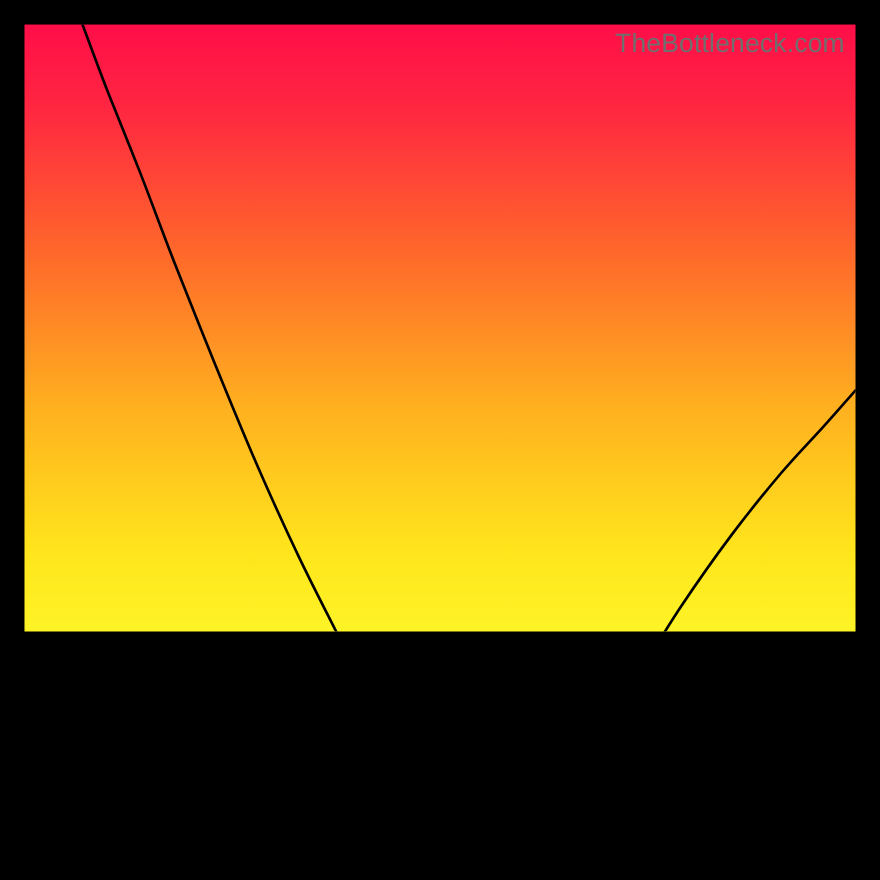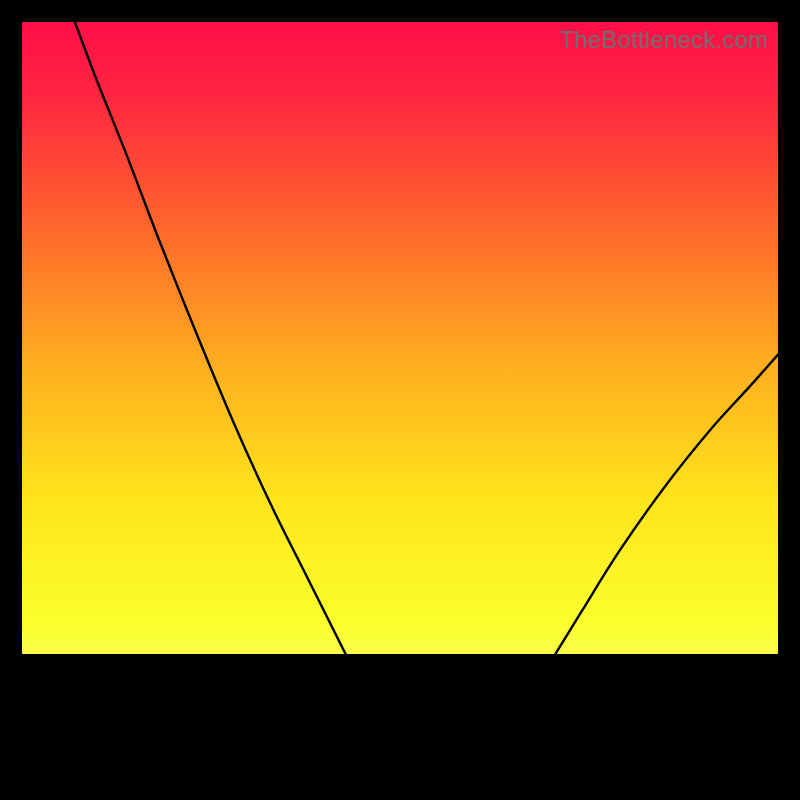--- a/index.html
+++ b/index.html
@@ -37,21 +37,21 @@
   }
   svg.curves {
     position: absolute;
     inset: 0;
   }
 </style>
 </head>
 <body>
 
 <div class="frame">
-  <div class="plot" id="plot" style="left: 22px; top: 22px; width: 756px; height: 632px;">
+  <div class="plot" id="plot" style="left: 22px; top: 22px; width: 756px; height: 552px;">
     <svg class="gradient" id="gradient-svg" preserveAspectRatio="none" viewBox="0 0 756 756">
       <defs>
         <linearGradient id="bg-grad" x1="0" y1="0" x2="0" y2="1">
             <stop offset="0%" stop-color="#ff0e48"></stop>
             <stop offset="10%" stop-color="#ff2641"></stop>
             <stop offset="28.000000000000004%" stop-color="#ff6a2a"></stop>
             <stop offset="46%" stop-color="#ffb01f"></stop>
             <stop offset="63%" stop-color="#ffe41c"></stop>
             <stop offset="80%" stop-color="#fbff2d"></stop>
             <stop offset="90.5%" stop-color="#f8ff86"></stop>

